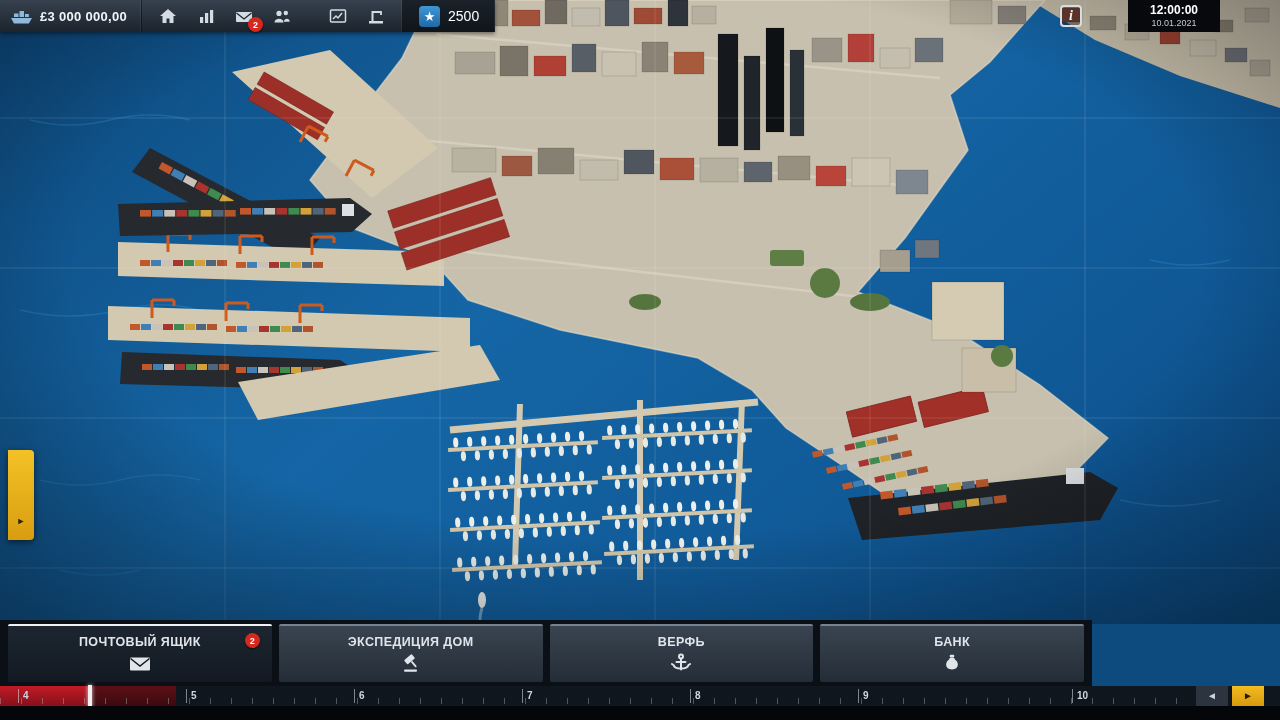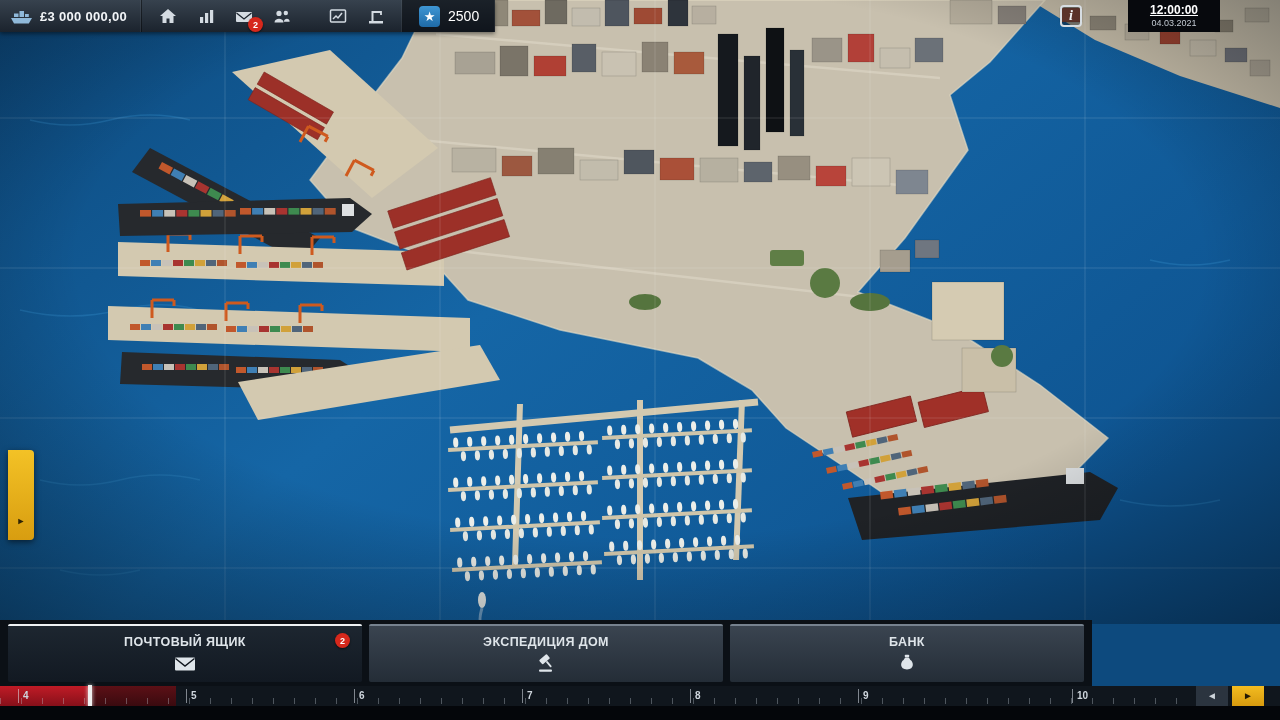--- a/index.html
+++ b/index.html
@@ -20,21 +20,21 @@
   .tb-icon{position:relative;width:36px;height:26px;background:transparent;border:none;display:flex;align-items:center;justify-content:center;color:#d4dbe2;cursor:pointer;padding:0;}
   .tb-gap{width:16px;}
   .badge{background:#d6281c;color:#fff;border-radius:50%;font-size:9px;font-weight:bold;width:15px;height:15px;display:flex;align-items:center;justify-content:center;box-shadow:0 1px 2px rgba(0,0,0,.6);}
   .mail-badge{position:absolute;right:-1px;bottom:-3px;}
   .score-seg{gap:8px;padding:0 16px;background:rgba(8,12,17,.6);border-right:none;}
   .star-tile{width:21px;height:21px;border-radius:4px;background:linear-gradient(#3e96d4,#1f6aa6);display:flex;align-items:center;justify-content:center;color:#fff;font-size:13px;line-height:1;}
   .score-text{color:#fff;font-weight:normal;font-size:14px;text-align:right;}
   .tb-right{pointer-events:auto;display:flex;align-items:flex-start;}
   .info-btn{margin-top:5px;margin-right:46px;width:22px;height:22px;border:2px solid #d7dde2;border-radius:4px;background:rgba(15,21,28,.4);color:#f0f3f6;font-family:"Liberation Serif",serif;font-style:italic;font-weight:bold;font-size:14px;display:flex;align-items:center;justify-content:center;cursor:pointer;padding:0;}
   .clock{width:92px;height:32px;margin-right:60px;background:#07090d;display:flex;flex-direction:column;align-items:center;justify-content:center;line-height:1.2;}
-  .clock-time{color:#fff;font-size:12px;font-weight:bold;text-decoration:underline;}
+  .clock-time{color:#fff;font-size:12px;font-weight:bold;}
   .clock-date{color:#c3cad2;font-size:9px;}
 
   
   .left-tab{position:absolute;left:8px;top:450px;width:26px;height:90px;background:linear-gradient(180deg,#f3c226,#d89d10);border-radius:0 4px 4px 0;box-shadow:0 2px 6px rgba(0,0,0,.55);display:flex;align-items:flex-end;justify-content:center;padding-bottom:14px;box-sizing:border-box;cursor:pointer;z-index:15;}
   .left-tab .arrow{color:#2e2305;font-size:9px;line-height:1;}
 
   
   .bottom-menu{position:absolute;left:0;top:620px;width:1092px;height:66px;background:#0b1016;display:flex;gap:7px;padding:4px 8px;box-sizing:border-box;z-index:20;}
   .menu-btn{flex:1;border:none;border-radius:2px;background:linear-gradient(#3a4450,#242d37);border-top:2px solid #76828f;color:#dfe5ea;display:flex;flex-direction:column;align-items:center;justify-content:center;gap:4px;cursor:pointer;position:relative;font-family:inherit;padding:0;}
   .menu-btn .lbl{font-size:12.5px;font-weight:bold;letter-spacing:.4px;}
@@ -350,21 +350,21 @@
         <span class="star-tile">★</span>
         <span class="score-text">2500</span>
       </div>
     </div>
     <div class="tb-right">
       <button class="info-btn">
           <span>i</span>
         </button>
       <div class="clock">
         <span class="clock-time">12:00:00</span>
-        <span class="clock-date">04.03.2021</span>
+        <span class="clock-date">10.01.2021</span>
       </div>
     </div>
   </header>
 
   <div class="left-tab">
     <span class="arrow">►</span>
   </div>
 
   <nav class="bottom-menu">
     <button class="menu-btn mail-btn">
@@ -383,20 +383,29 @@
         <svg width="22" height="20" viewBox="0 0 22 20" fill="currentColor">
             <g transform="rotate(-40 11 8)">
               <rect x="6" y="3" width="10" height="5.5" rx="1"></rect>
               <rect x="10.2" y="8.5" width="1.8" height="7.5" rx="0.8"></rect>
             </g>
             <rect x="4" y="16.5" width="13" height="2.3" rx="1"></rect>
           </svg>
       </span>
     </button>
     <button class="menu-btn">
+      <span class="lbl">ВЕРФЬ</span>
+      <span class="ic">
+        <svg width="22" height="20" viewBox="0 0 22 20" fill="none" stroke="currentColor" stroke-width="2" stroke-linecap="round">
+            <circle cx="11" cy="3.5" r="2"></circle>
+            <path d="M11 5.5 V16.5 M6.5 9 H15.5 M3.5 12 c1.5 4.8 13.5 4.8 15 0 M3.5 12 l-1.6 -1 M18.5 12 l1.6 -1"></path>
+          </svg>
+      </span>
+    </button>
+    <button class="menu-btn">
       <span class="lbl">БАНК</span>
       <span class="ic">
         <svg width="22" height="18" viewBox="0 0 22 18" fill="currentColor">
             <rect x="8.8" y="0.8" width="4.4" height="2.6" rx="0.8"></rect>
             <path d="M9 3.8 L13 3.8 L14.4 6 C17.6 7.6 18.8 15.4 11 15.4 C3.2 15.4 4.4 7.6 7.6 6 Z"></path>
           </svg>
       </span>
     </button>
   </nav>
 

